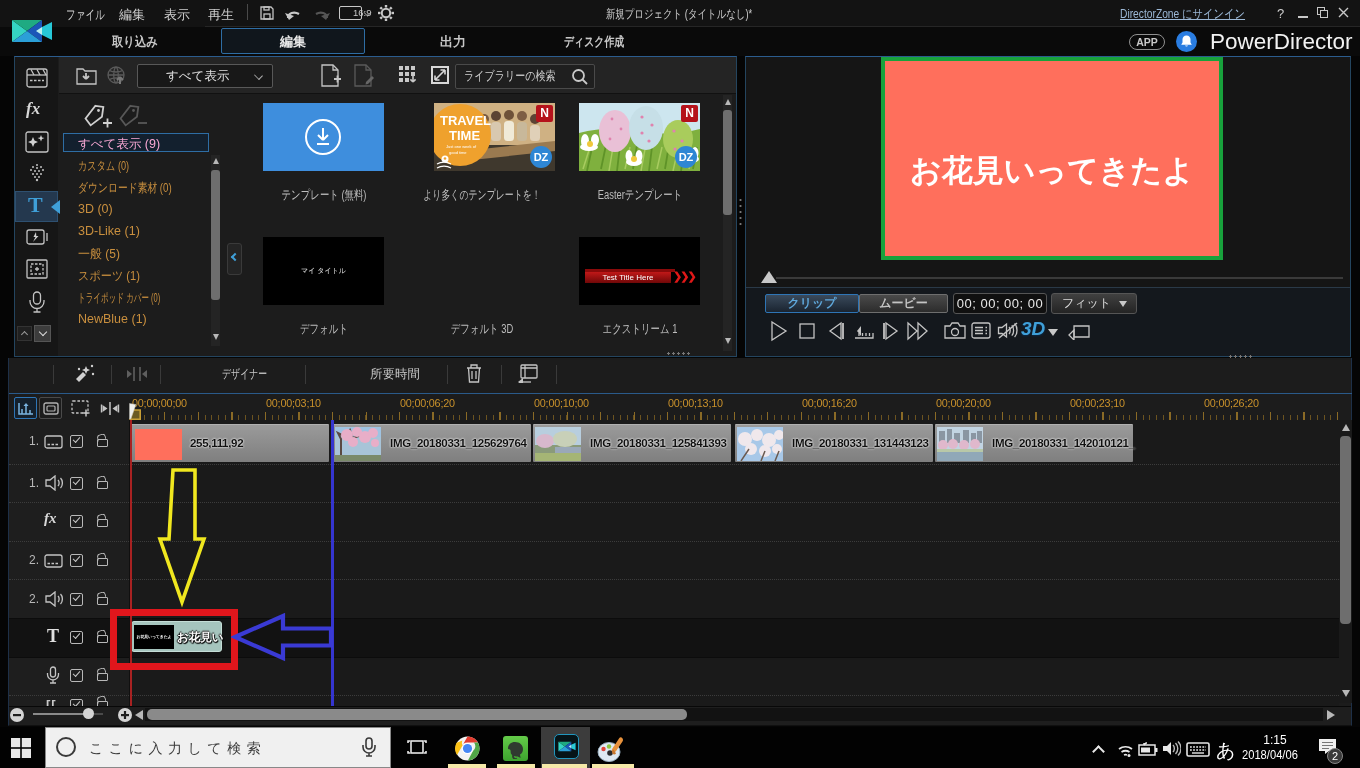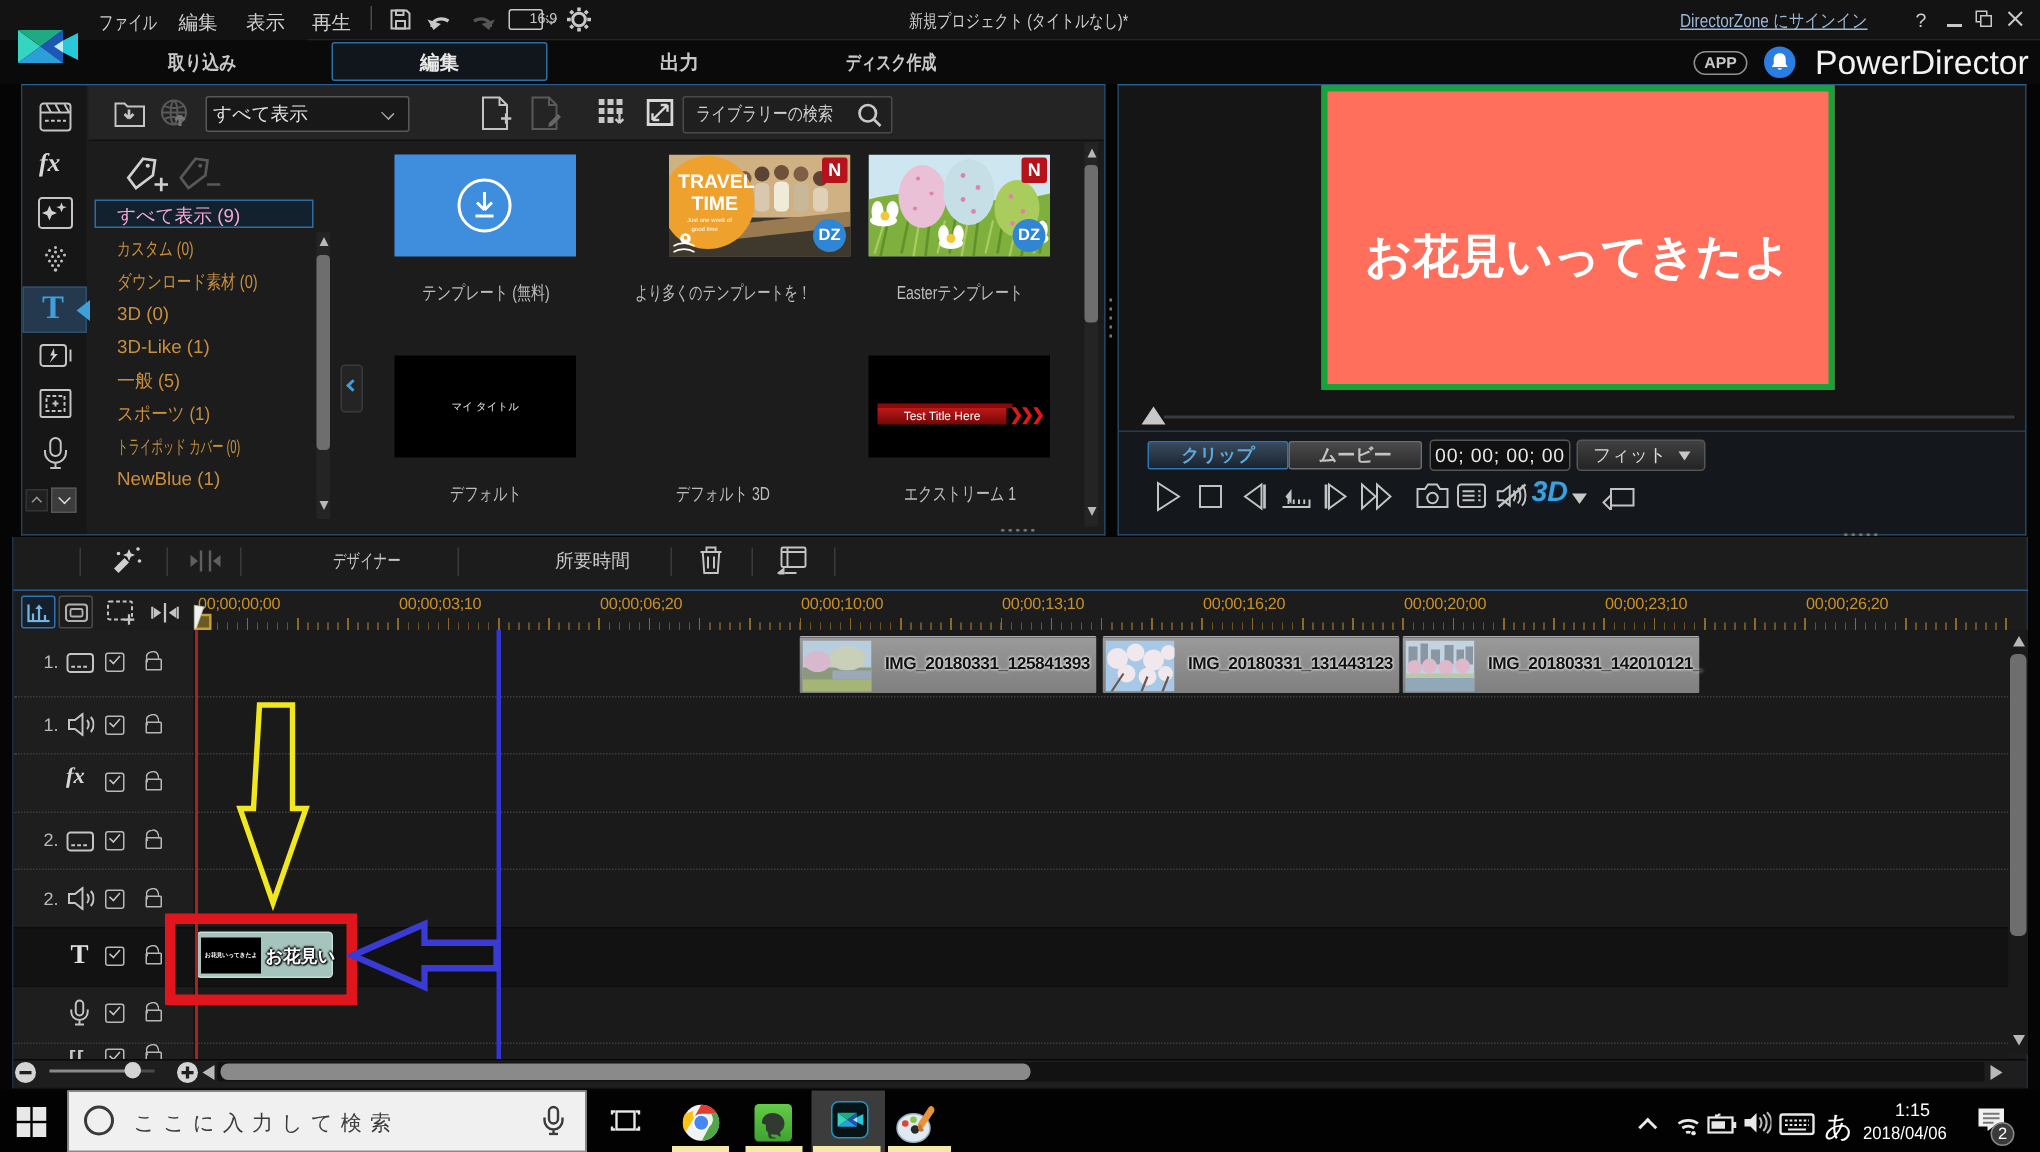--- a/index.html
+++ b/index.html
@@ -167,21 +167,21 @@
 <div class="abs" style="left:59px;top:57px;width:677px;height:37px;background:#242424;border-bottom:1px solid #111"></div>
 <svg class="abs" style="left:76px;top:65px" width="21" height="20">
       <path class="ic" d="M1 4h6l2 2h11v13H1z" stroke-width="1.5"></path>
       <path d="M10 8v6m0 0l-3-3m3 3l3-3" stroke="#c4c4c4" stroke-width="1.8" fill="none"></path>
     </svg>
 <svg class="abs" style="left:106px;top:64px" width="20" height="22">
       <circle class="icg" cx="10" cy="11" r="8"></circle>
       <path class="icg" d="M2 11h16M10 3c-3 2-3 14 0 16M10 3c3 2 3 14 0 16M3.5 6.5c3 2 10 2 13 0M3.5 15.5c3-2 10-2 13 0"></path>
       <path d="M14 13v7m0-7l-3 3m3-3l3 3" stroke="#777" stroke-width="2" fill="none"></path>
     </svg>
-<div class="abs" style="left:137px;top:64px;width:136px;height:24px;background:#181818;border:1px solid #585858;border-radius:2px;color:#e0e0e0;font-size:12.5px;line-height:22px;"><span style="margin-left:4px">すべて表示</span>
+<div class="abs" style="left:137px;top:64px;width:136px;height:24px;background:#181818;border:1px solid #585858;border-radius:2px;color:#e0e0e0;font-size:12.5px;line-height:22px;"><span style="margin-left:28px">すべて表示</span>
  <div style="position:absolute;right:10px;top:7px;width:7px;height:7px;border-right:1.6px solid #b0b0b0;border-bottom:1.6px solid #b0b0b0;transform:rotate(45deg) scale(1,.8)"></div></div>
 <svg class="abs" style="left:321px;top:64px" width="20" height="23">
       <path class="ic" d="M1 1h11l5 5v16H1z" stroke-width="1.5"></path>
       <path class="ic" d="M12 1v5h5" stroke-width="1.5"></path>
       <path d="M13 15h7M16.5 11.5v7" stroke="#c4c4c4" stroke-width="1.8"></path>
     </svg>
 <svg class="abs" style="left:354px;top:64px" width="20" height="23">
       <path class="icg" d="M1 1h11l5 5v16H1z" stroke-width="1.5"></path>
       <path class="icg" d="M12 1v5h5" stroke-width="1.5"></path>
       <path d="M12 18l6-6 2 2-6 6-2.5.5z" fill="#666"></path>
@@ -239,21 +239,21 @@
 
 <div class="abs" style="left:227px;top:243px;width:15px;height:32px;background:#242424;border:1px solid #3a3a3a;border-radius:3px"></div>
 <div class="abs" style="left:232px;top:254px;width:6px;height:6px;border-left:2px solid #3f9fd8;border-bottom:2px solid #3f9fd8;transform:rotate(45deg)"></div>
 
 <div class="thumb" style="left:263px;top:103px;background:#3e8edd">
       <svg width="121" height="68">
         <circle cx="60" cy="34" r="17" stroke="#fff" stroke-width="2" fill="none"></circle>
         <path d="M60 25v12m0 0l-5-5m5 5l5-5m-11 9h12" stroke="#fff" stroke-width="2" fill="none"></path>
       </svg>
     </div>
-<div class="thumb" style="left:446px;top:103px">
+<div class="thumb" style="left:434px;top:103px">
       <svg width="121" height="68" viewBox="0 0 121 68">
  <rect width="121" height="68" fill="#cfb183"></rect>
         <rect y="42" width="121" height="26" fill="#3f382d"></rect>
  <path d="M38 47l83-9v10l-83 9z" fill="#9a7a50"></path>
  <g>
           <circle cx="50" cy="16" r="5" fill="#7a5a40"></circle>
           <rect x="45" y="22" width="10" height="17" rx="3.5" fill="#e8e0d4"></rect>
           <circle cx="62" cy="13" r="5" fill="#5c4334"></circle>
           <rect x="57" y="19" width="10" height="19" rx="3.5" fill="#d8c8b0"></rect>
           <circle cx="75" cy="12" r="5" fill="#6e5138"></circle>
@@ -518,20 +518,41 @@
 <svg class="abs" style="left:46px;top:666px" width="14" height="19">
       <rect class="ic" x="4.5" y="1" width="5" height="10" rx="2.5" stroke-width="1.3"></rect>
       <path class="ic" d="M1.5 7v1.5a5.5 5.5 0 0011 0V7M7 13.5V17M4 17h6" stroke-width="1.3"></path>
     </svg>
 <div class="chk" style="left:70px;top:669px"></div>
     <div class="lock" style="left:97px;top:673px"></div>
 <span class="abs" style="left:46px;top:697px;color:#c8c8c8;font-size:13px;font-weight:bold;letter-spacing:1px">[[</span>
 <div class="chk" style="left:70px;top:699px"></div>
     <div class="lock" style="left:97px;top:701px"></div>
 
+<div class="clip" style="left:131px;top:424px;width:198px;">
+ <div style="position:absolute;left:4px;top:4px;width:47px;height:31px;background:#ff6f5c"></div>
+ <span class="cliplabel" style="left:59px">255,111,92</span>
+    </div>
+<div class="clip" style="left:333px;top:424px;width:198px;">
+ <svg style="position:absolute;left:2px;top:2px" width="46" height="34" viewBox="0 0 46 34">
+        <rect width="46" height="34" fill="#a8c4d8"></rect>
+        <rect y="0" width="46" height="10" fill="#9fc3e2"></rect>
+        <path d="M6 34V12l-3-6 8 4 4-7 3 8 9-3" fill="none" stroke="#5a4a42" stroke-width="2"></path>
+        <g fill="#e8aec8">
+          <circle cx="12" cy="8" r="6"></circle>
+          <circle cx="22" cy="5" r="5"></circle>
+          <circle cx="30" cy="10" r="6"></circle>
+          <circle cx="18" cy="15" r="5"></circle>
+          <circle cx="38" cy="6" r="5"></circle>
+          <circle cx="40" cy="16" r="4"></circle>
+        </g>
+        <rect y="28" width="46" height="6" fill="#7a8a6a"></rect>
+      </svg>
+ <span class="cliplabel" style="left:57px">IMG_20180331_125629764</span>
+    </div>
 <div class="clip" style="left:533px;top:424px;width:198px;">
  <svg style="position:absolute;left:2px;top:2px" width="46" height="34" viewBox="0 0 46 34">
         <rect width="46" height="34" fill="#b8cede"></rect>
         <rect y="18" width="46" height="10" fill="#8a9a7a"></rect>
         <rect y="26" width="46" height="8" fill="#a5b575"></rect>
         <ellipse cx="10" cy="14" rx="9" ry="7" fill="#d8b8cc"></ellipse>
         <ellipse cx="30" cy="12" rx="12" ry="8" fill="#c8d0b8"></ellipse>
         <rect x="20" y="20" width="26" height="6" fill="#9aa8b8"></rect>
       </svg>
  <span class="cliplabel" style="left:57px">IMG_20180331_125841393</span>

